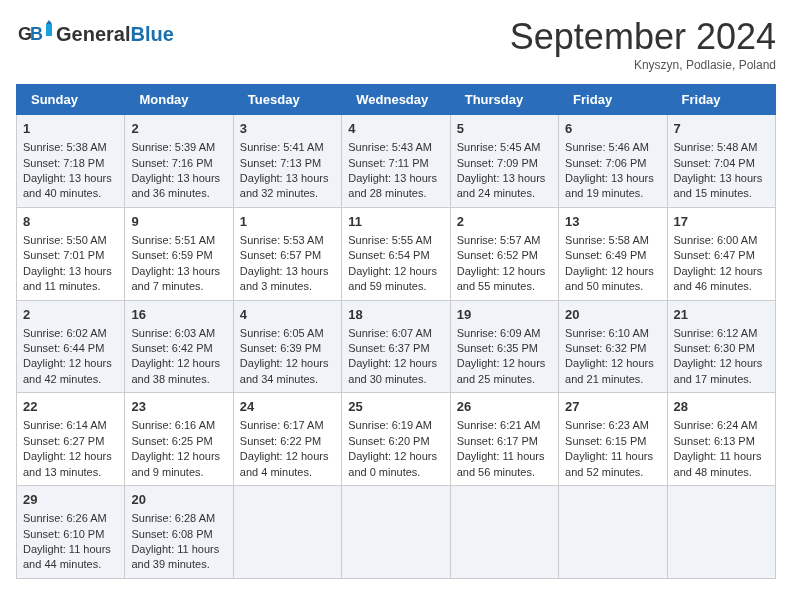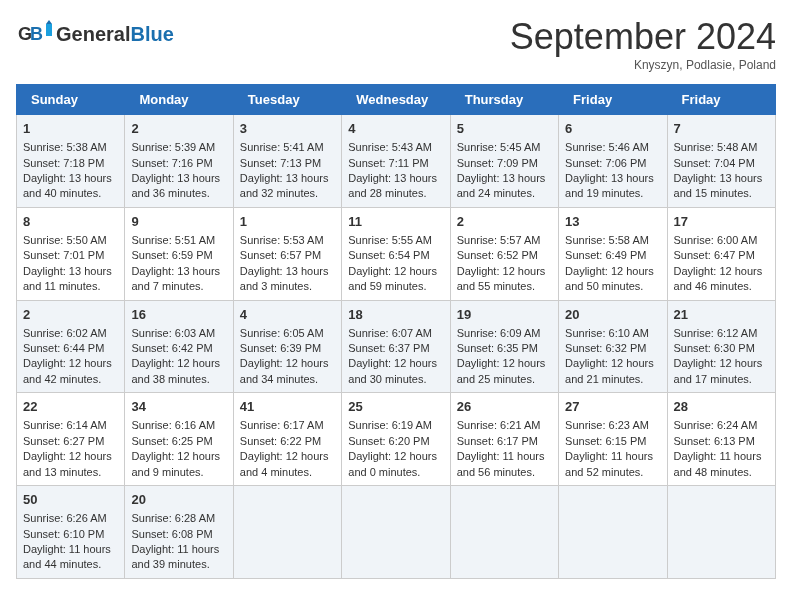--- a/index.html
+++ b/index.html
@@ -137,29 +137,29 @@
         <td><span class="day-num">2</span>Sunrise: 6:02 AM<br>Sunset: 6:44 PM<br>Daylight: 12 hours<br>and 42 minutes.</td>
         <td><span class="day-num">16</span>Sunrise: 6:03 AM<br>Sunset: 6:42 PM<br>Daylight: 12 hours<br>and 38 minutes.</td>
         <td><span class="day-num">4</span>Sunrise: 6:05 AM<br>Sunset: 6:39 PM<br>Daylight: 12 hours<br>and 34 minutes.</td>
         <td><span class="day-num">18</span>Sunrise: 6:07 AM<br>Sunset: 6:37 PM<br>Daylight: 12 hours<br>and 30 minutes.</td>
         <td><span class="day-num">19</span>Sunrise: 6:09 AM<br>Sunset: 6:35 PM<br>Daylight: 12 hours<br>and 25 minutes.</td>
         <td><span class="day-num">20</span>Sunrise: 6:10 AM<br>Sunset: 6:32 PM<br>Daylight: 12 hours<br>and 21 minutes.</td>
         <td><span class="day-num">21</span>Sunrise: 6:12 AM<br>Sunset: 6:30 PM<br>Daylight: 12 hours<br>and 17 minutes.</td>
       </tr>
       <tr>
         <td><span class="day-num">22</span>Sunrise: 6:14 AM<br>Sunset: 6:27 PM<br>Daylight: 12 hours<br>and 13 minutes.</td>
-        <td><span class="day-num">34</span>Sunrise: 6:16 AM<br>Sunset: 6:25 PM<br>Daylight: 12 hours<br>and 9 minutes.</td>
-        <td><span class="day-num">41</span>Sunrise: 6:17 AM<br>Sunset: 6:22 PM<br>Daylight: 12 hours<br>and 4 minutes.</td>
+        <td><span class="day-num">23</span>Sunrise: 6:16 AM<br>Sunset: 6:25 PM<br>Daylight: 12 hours<br>and 9 minutes.</td>
+        <td><span class="day-num">24</span>Sunrise: 6:17 AM<br>Sunset: 6:22 PM<br>Daylight: 12 hours<br>and 4 minutes.</td>
         <td><span class="day-num">25</span>Sunrise: 6:19 AM<br>Sunset: 6:20 PM<br>Daylight: 12 hours<br>and 0 minutes.</td>
         <td><span class="day-num">26</span>Sunrise: 6:21 AM<br>Sunset: 6:17 PM<br>Daylight: 11 hours<br>and 56 minutes.</td>
         <td><span class="day-num">27</span>Sunrise: 6:23 AM<br>Sunset: 6:15 PM<br>Daylight: 11 hours<br>and 52 minutes.</td>
         <td><span class="day-num">28</span>Sunrise: 6:24 AM<br>Sunset: 6:13 PM<br>Daylight: 11 hours<br>and 48 minutes.</td>
       </tr>
       <tr>
-        <td><span class="day-num">50</span>Sunrise: 6:26 AM<br>Sunset: 6:10 PM<br>Daylight: 11 hours<br>and 44 minutes.</td>
+        <td><span class="day-num">29</span>Sunrise: 6:26 AM<br>Sunset: 6:10 PM<br>Daylight: 11 hours<br>and 44 minutes.</td>
         <td><span class="day-num">20</span>Sunrise: 6:28 AM<br>Sunset: 6:08 PM<br>Daylight: 11 hours<br>and 39 minutes.</td>
         <td class="empty"></td>
         <td class="empty"></td>
         <td class="empty"></td>
         <td class="empty"></td>
         <td class="empty"></td>
       </tr>
     </tbody>
 </table>
 

